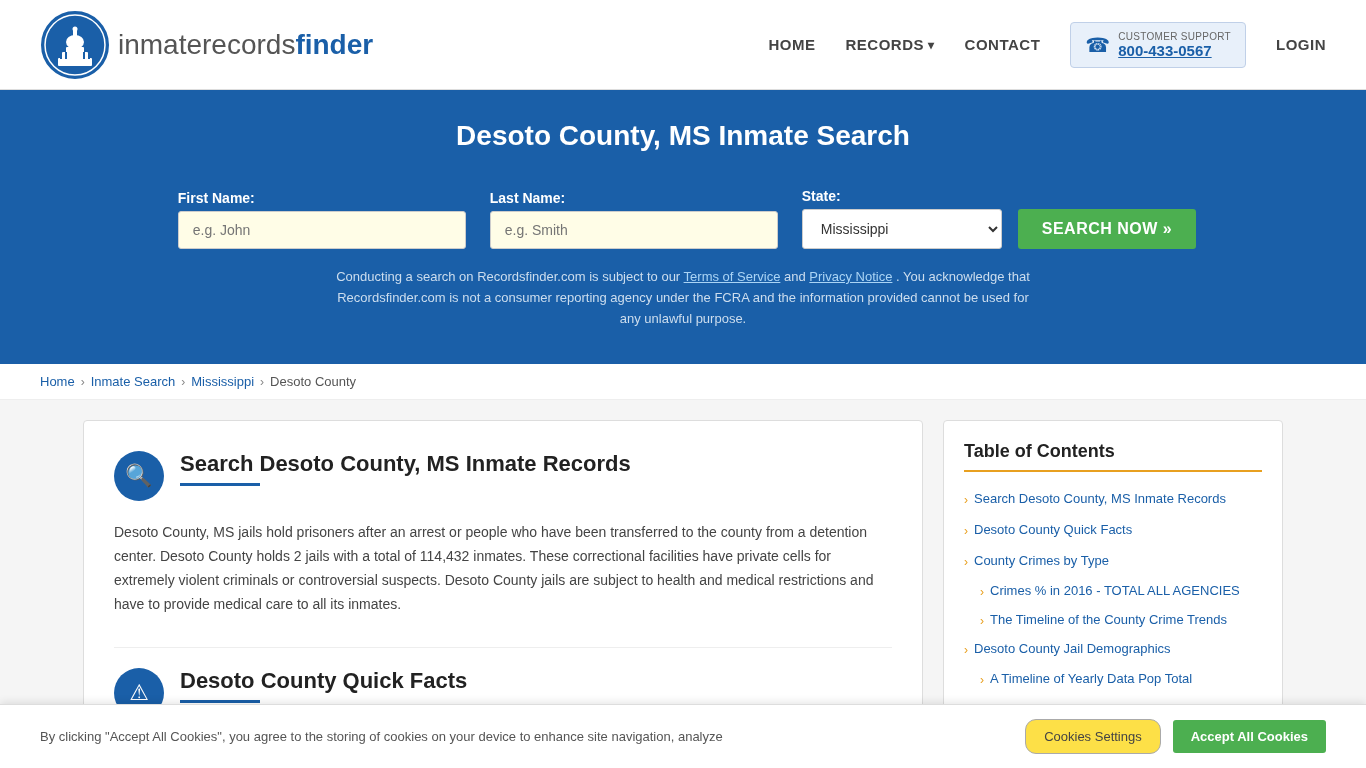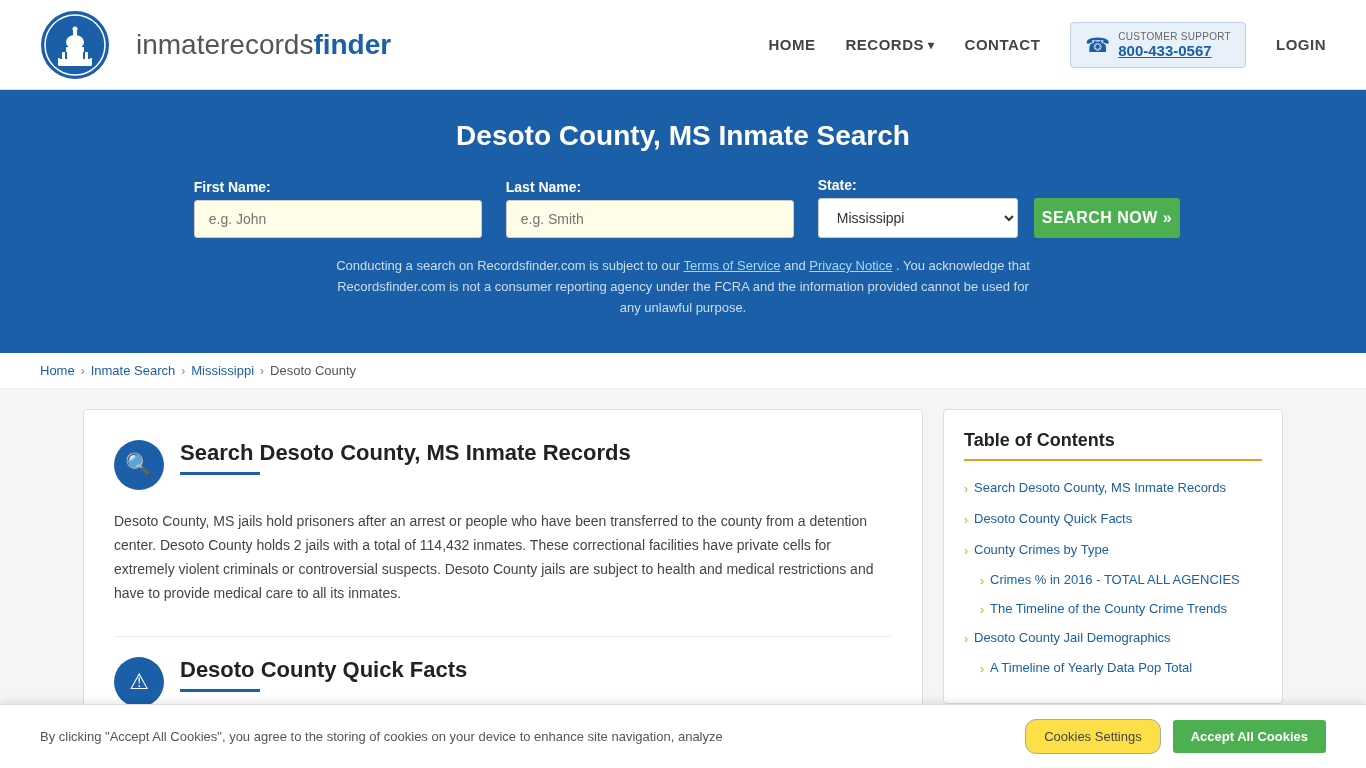--- a/index.html
+++ b/index.html
@@ -11,21 +11,21 @@
       border-bottom: 1px solid #ddd;
       padding: 10px 40px;
       display: flex;
       align-items: center;
       justify-content: space-between;
       height: 90px;
     }
     #logo-area {
       display: flex;
       align-items: center;
-      gap: 26px;
+      gap: 8px;
     }
     #logo-icon {
       width: 70px;
       height: 70px;
     }
     #nav {
       display: flex;
       align-items: center;
       gap: 30px;
     }
@@ -79,21 +79,21 @@
     
     #hero {
       background: #1a5fa8;
       padding: 30px 40px 35px;
       text-align: center;
     }
     #hero-title {
       color: #fff;
       font-size: 28px;
       font-weight: 700;
-      margin-bottom: 25px;
+      margin-bottom: 36px;
     }
     #search-form {
       display: flex;
       align-items: flex-end;
       justify-content: center;
       gap: 16px;
       margin-bottom: 18px;
     }
     .form-group {
       display: flex;
@@ -124,21 +124,21 @@
       font-size: 14px;
       background: #fff;
       color: #333;
       appearance: auto;
     }
     #search-btn {
       background: #4caf50;
       color: #fff;
       border: none;
       border-radius: 3px;
-      padding: 11px 8px;
+      padding: 11px 24px;
       font-size: 16px;
       font-weight: 700;
       cursor: pointer;
       letter-spacing: 0.5px;
       white-space: nowrap;
     }
     #disclaimer {
       color: #cde;
       font-size: 13px;
       line-height: 1.6;

